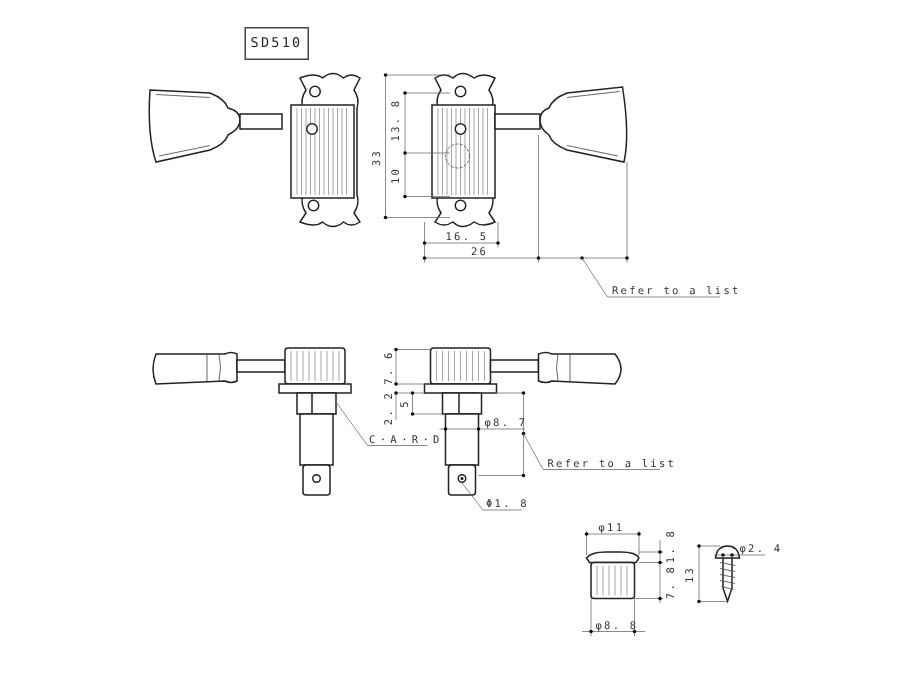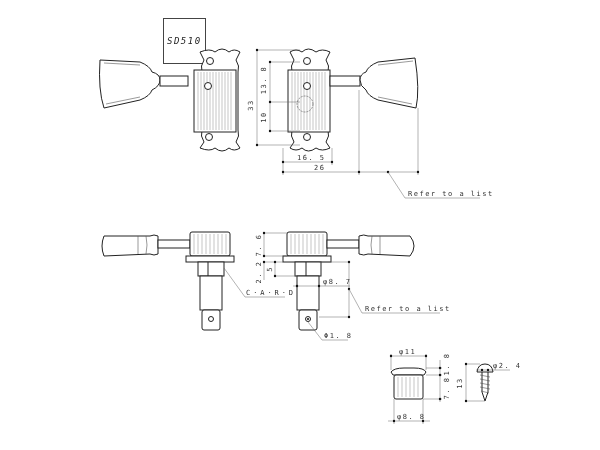--- a/index.html
+++ b/index.html
@@ -5,21 +5,21 @@
     html, body { margin: 0; padding: 0; background: #ffffff; }
     body { width: 600px; height: 450px; position: relative; overflow: hidden; font-family: "DejaVu Sans Mono", monospace; }
     svg { position: absolute; left: 0; top: 0; }
     .ln { stroke: #222; stroke-width: 1; fill: none; }
     .lf { stroke: #222; stroke-width: 1; fill: #fff; }
     .thin { stroke: #555; stroke-width: 0.6; fill: none; }
     .dim { stroke: #666; stroke-width: 0.5; fill: none; }
     .hatch { stroke: #888; stroke-width: 0.5; }
     .dot { fill: #111; }
     .txt { font-family: "DejaVu Sans Mono", monospace; font-size: 7px; fill: #333; letter-spacing: 1.5px; }
-    .title-box { position: absolute; left: 163px; top: 18px; border: 1px solid #444; padding: 16px 3px; font-family: "DejaVu Sans Mono", monospace; font-size: 9px; letter-spacing: 1.5px; color: #222; line-height: 12px; font-style: italic; }
+    .title-box { position: absolute; left: 163px; top: 18px; border: 1px solid #444; padding: 4px 3px; font-family: "DejaVu Sans Mono", monospace; font-size: 9px; letter-spacing: 1.5px; color: #222; line-height: 12px; }
   </style>
 </head>
 <body>
 
 <div class="title-box">SD510</div>
 
 <svg width="600" height="450" viewBox="0 0 600 450">
 
   <g>
 

